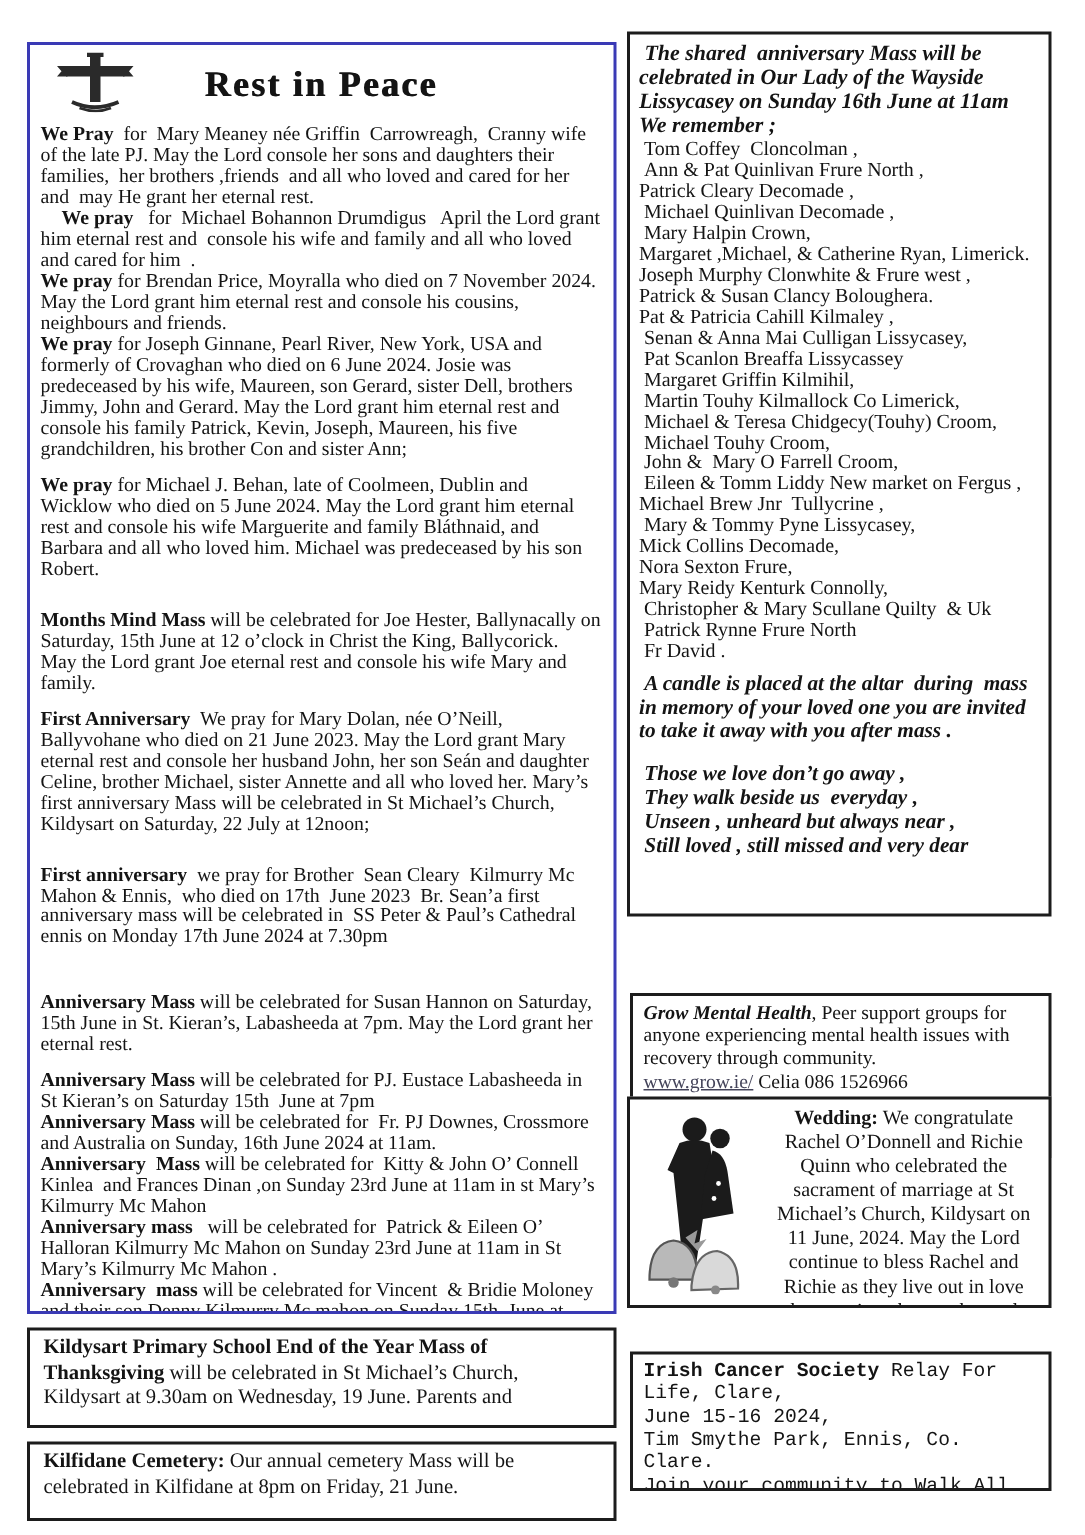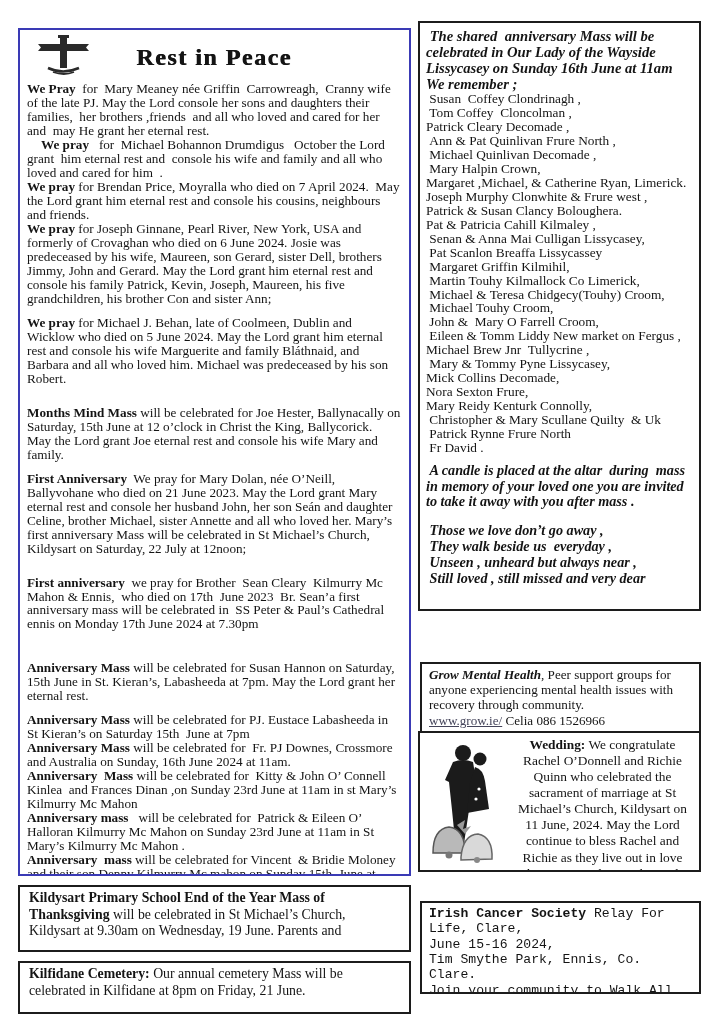--- a/index.html
+++ b/index.html
@@ -59,22 +59,22 @@
           <path d="M54 9 h-7 v7 h7 l-3 -3.5 z" fill="#2a2a2a"></path>
           <rect x="23" y="0" width="11" height="3" fill="#2a2a2a"></rect>
           <path d="M13 33 q15 7 31 0" stroke="#2a2a2a" stroke-width="2.5" fill="none"></path>
           <path d="M18 37 q11 4 21 0" stroke="#2a2a2a" stroke-width="1.8" fill="none"></path>
         </svg>
       </span>
       <div id="rip-title">Rest in Peace</div>
     </div>
     <div id="rip-paragraphs">
         <p class="rip-para" style="margin-top: 0px;"><b>We Pray</b><span>  for  Mary Meaney née Griffin  Carrowreagh,  Cranny wife of the late PJ. May the Lord console her sons and daughters their families,  her brothers ,friends  and all who loved and cared for her and  may He grant her eternal rest.</span></p>
-        <p class="rip-para indent" style="margin-top: 0px;"><b>We pray</b><span>   for  Michael Bohannon Drumdigus   October the Lord grant  him eternal rest and  console his wife and family and all who loved and cared for him  .</span></p>
-        <p class="rip-para" style="margin-top: 0px;"><b>We pray</b><span> for Brendan Price, Moyralla who died on 7 April 2024.  May the Lord grant him eternal rest and console his cousins, neighbours and friends.</span></p>
+        <p class="rip-para indent" style="margin-top: 0px;"><b>We pray</b><span>   for  Michael Bohannon Drumdigus   April the Lord grant  him eternal rest and  console his wife and family and all who loved and cared for him  .</span></p>
+        <p class="rip-para" style="margin-top: 0px;"><b>We pray</b><span> for Brendan Price, Moyralla who died on 7 November 2024.  May the Lord grant him eternal rest and console his cousins, neighbours and friends.</span></p>
         <p class="rip-para" style="margin-top: 0px;"><b>We pray</b><span> for Joseph Ginnane, Pearl River, New York, USA and formerly of Crovaghan who died on 6 June 2024. Josie was predeceased by his wife, Maureen, son Gerard, sister Dell, brothers Jimmy, John and Gerard. May the Lord grant him eternal rest and console his family Patrick, Kevin, Joseph, Maureen, his five grandchildren, his brother Con and sister Ann;</span></p>
         <p class="rip-para" style="margin-top: 10px;"><b>We pray</b><span> for Michael J. Behan, late of Coolmeen, Dublin and Wicklow who died on 5 June 2024. May the Lord grant him eternal rest and console his wife Marguerite and family Bláthnaid, and Barbara and all who loved him. Michael was predeceased by his son Robert.</span></p>
         <p class="rip-para" style="margin-top: 20px;"><b>Months Mind Mass</b><span> will be celebrated for Joe Hester, Ballynacally on Saturday, 15th June at 12 o’clock in Christ the King, Ballycorick.  May the Lord grant Joe eternal rest and console his wife Mary and family.</span></p>
         <p class="rip-para" style="margin-top: 10px;"><b>First Anniversary</b><span>  We pray for Mary Dolan, née O’Neill, Ballyvohane who died on 21 June 2023. May the Lord grant Mary eternal rest and console her husband John, her son Seán and daughter Celine, brother Michael, sister Annette and all who loved her. Mary’s first anniversary Mass will be celebrated in St Michael’s Church, Kildysart on Saturday, 22 July at 12noon;</span></p>
         <p class="rip-para" style="margin-top: 20px;"><b>First anniversary</b><span>  we pray for Brother  Sean Cleary  Kilmurry Mc Mahon &amp; Ennis,  who died on 17th  June 2023  Br. Sean’a first anniversary mass will be celebrated in  SS Peter &amp; Paul’s Cathedral  ennis on Monday 17th June 2024 at 7.30pm</span></p>
         <p class="rip-para" style="margin-top: 30px;"><b>Anniversary Mass</b><span> will be celebrated for Susan Hannon on Saturday, 15th June in St. Kieran’s, Labasheeda at 7pm. May the Lord grant her eternal rest.</span></p>
         <p class="rip-para" style="margin-top: 10px;"><b>Anniversary Mass</b><span> will be celebrated for PJ. Eustace Labasheeda in St Kieran’s on Saturday 15th  June at 7pm</span></p>
         <p class="rip-para" style="margin-top: 0px;"><b>Anniversary Mass</b><span> will be celebrated for  Fr. PJ Downes, Crossmore and Australia on Sunday, 16th June 2024 at 11am.</span></p>
         <p class="rip-para" style="margin-top: 0px;"><b>Anniversary  Mass</b><span> will be celebrated for  Kitty &amp; John O’ Connell Kinlea  and Frances Dinan ,on Sunday 23rd June at 11am in st Mary’s Kilmurry Mc Mahon</span></p>
         <p class="rip-para" style="margin-top: 0px;"><b>Anniversary mass</b><span>   will be celebrated for  Patrick &amp; Eileen O’ Halloran Kilmurry Mc Mahon on Sunday 23rd June at 11am in St Mary’s Kilmurry Mc Mahon .</span></p>
@@ -87,24 +87,23 @@
   </div>
 
   <div class="box" id="cemetery">
     <b>Kilfidane Cemetery:</b><span> Our annual cemetery Mass will be celebrated in Kilfidane at 8pm on Friday, 21 June.</span>
   </div>
 
   <div class="box" id="shared">
     <div id="shared-intro" class="bi"> The shared  anniversary Mass will be celebrated in Our Lady of the Wayside Lissycasey on Sunday 16th June at 11am</div>
     <div id="shared-remember" class="bi">We remember ;</div>
     <div id="names-list">
-        <div class="name-line"> Susan  Coffey Clondrinagh ,</div>
         <div class="name-line"> Tom Coffey  Cloncolman ,</div>
+        <div class="name-line"> Ann &amp; Pat Quinlivan Frure North ,</div>
         <div class="name-line">Patrick Cleary Decomade ,</div>
-        <div class="name-line"> Ann &amp; Pat Quinlivan Frure North ,</div>
         <div class="name-line"> Michael Quinlivan Decomade ,</div>
         <div class="name-line"> Mary Halpin Crown,</div>
         <div class="name-line">Margaret ,Michael, &amp; Catherine Ryan, Limerick.</div>
         <div class="name-line">Joseph Murphy Clonwhite &amp; Frure west ,</div>
         <div class="name-line">Patrick &amp; Susan Clancy Boloughera.</div>
         <div class="name-line">Pat &amp; Patricia Cahill Kilmaley ,</div>
         <div class="name-line"> Senan &amp; Anna Mai Culligan Lissycasey,</div>
         <div class="name-line"> Pat Scanlon Breaffa Lissycassey</div>
         <div class="name-line"> Margaret Griffin Kilmihil,</div>
         <div class="name-line"> Martin Touhy Kilmallock Co Limerick,</div>

